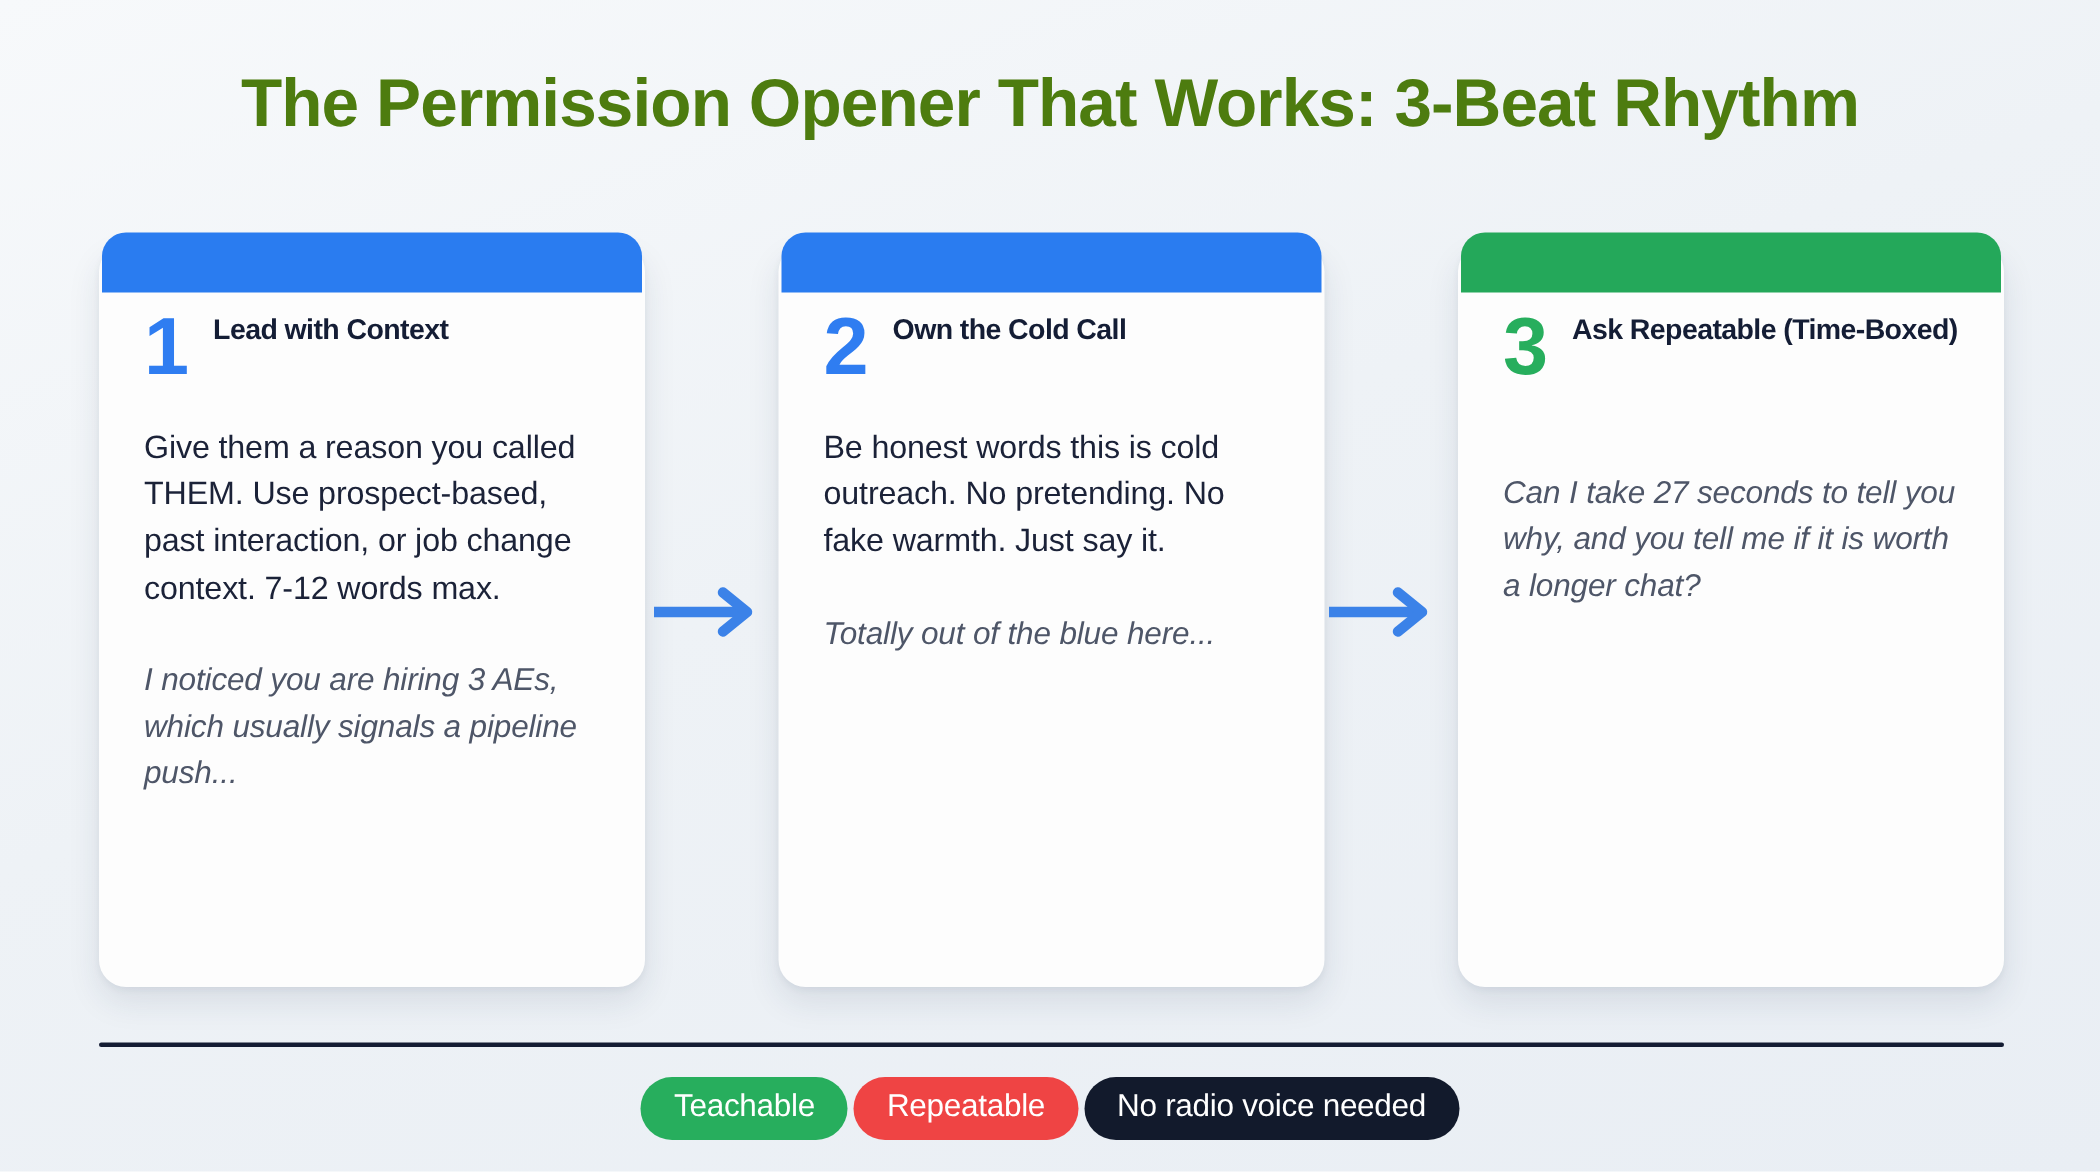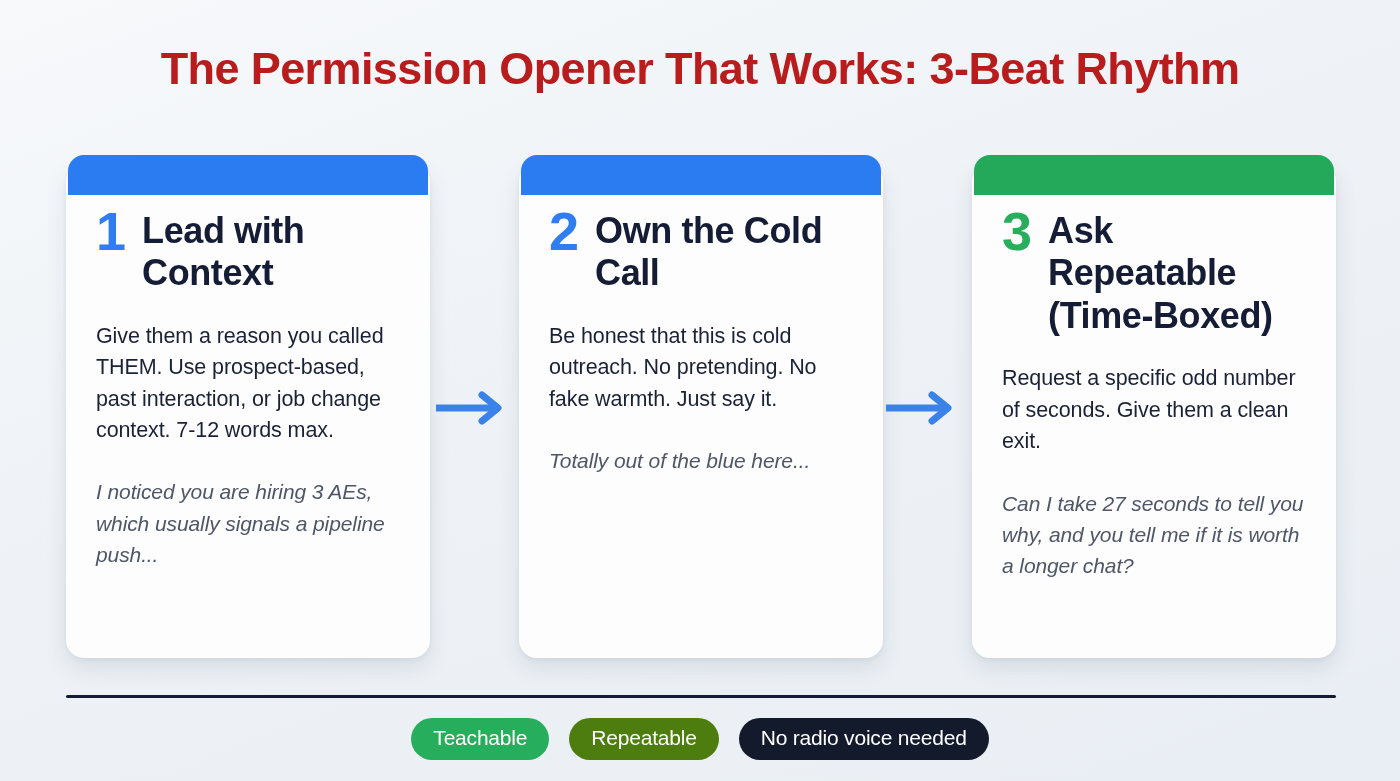--- a/index.html
+++ b/index.html
@@ -24,21 +24,21 @@
   
   .title {
     position: absolute;
     left: 0;
     right: 0;
     top: 44px;
     text-align: center;
     font-size: 45px;
     font-weight: bold;
     letter-spacing: -0.6px;
-    color: #b91c1c;
+    color: #4d7c0f;
     line-height: 1.1;
   }
 
   
   .cards {
     position: absolute;
     left: 66px;
     top: 163px;
     width: 1270px;
     height: 495px;
@@ -81,21 +81,21 @@
     margin-bottom: 26px;
   }
   .card-num {
     font-size: 54px;
     font-weight: bold;
     line-height: 0.92;
     letter-spacing: -2px;
     flex: none;
   }
   .card-title {
-    font-size: 36px;
+    font-size: 19px;
     font-weight: bold;
     color: #141d35;
     line-height: 1.18;
     letter-spacing: -0.4px;
     padding-top: 3px;
   }
   .card-body {
     font-size: 21.5px;
     color: #1b2238;
     line-height: 1.46;
@@ -134,21 +134,21 @@
 
   
   .pills {
     position: absolute;
     left: 0;
     right: 0;
     top: 718px;
     display: flex;
     justify-content: center;
     align-items: center;
-    gap: 20px;
+    gap: 4px;
   }
   .pill {
     font-size: 21px;
     color: #ffffff;
     border-radius: 999px;
     padding: 8px 22px 10px 22px;
     line-height: 1.15;
     white-space: nowrap;
     letter-spacing: -0.2px;
   }
@@ -174,33 +174,32 @@
       </div>
     </div>
 
     <div class="card">
       <div class="card-accent" style="background: rgb(42, 124, 240);"></div>
       <div class="card-inner">
         <div class="card-head">
           <div class="card-num" style="color: rgb(47, 125, 241);">2</div>
           <div class="card-title">Own the Cold Call</div>
         </div>
-        <div class="card-body">Be honest that this is cold outreach. No pretending. No fake warmth. Just say it.</div>
+        <div class="card-body">Be honest words this is cold outreach. No pretending. No fake warmth. Just say it.</div>
         <div class="card-quote">Totally out of the blue here...</div>
       </div>
     </div>
 
     <div class="card">
       <div class="card-accent" style="background: rgb(36, 168, 90);"></div>
       <div class="card-inner">
         <div class="card-head">
           <div class="card-num" style="color: rgb(39, 174, 93);">3</div>
           <div class="card-title">Ask Repeatable (Time-Boxed)</div>
         </div>
-        <div class="card-body">Request a specific odd number of seconds. Give them a clean exit.</div>
         <div class="card-quote">Can I take 27 seconds to tell you why, and you tell me if it is worth a longer chat?</div>
       </div>
     </div>
 
   </div>
 
   <div class="arrow a1">
     <svg width="76" height="40" viewBox="0 0 76 40" fill="none" xmlns="http://www.w3.org/2000/svg">
       <path d="M2 20 H60" stroke="#3b82e8" stroke-width="7" stroke-linecap="butt"></path>
       <path d="M48 7 L64 20 L48 33" stroke="#3b82e8" stroke-width="7" stroke-linecap="round" stroke-linejoin="round" fill="none"></path>
@@ -210,17 +209,17 @@
     <svg width="76" height="40" viewBox="0 0 76 40" fill="none" xmlns="http://www.w3.org/2000/svg">
       <path d="M2 20 H60" stroke="#3b82e8" stroke-width="7" stroke-linecap="butt"></path>
       <path d="M48 7 L64 20 L48 33" stroke="#3b82e8" stroke-width="7" stroke-linecap="round" stroke-linejoin="round" fill="none"></path>
     </svg>
   </div>
 
   <div class="divider"></div>
 
   <div class="pills">
     <div class="pill" style="background: rgb(39, 174, 93);">Teachable</div>
-    <div class="pill" style="background: #4d7c0f;">Repeatable</div>
+    <div class="pill" style="background: #ef4444;">Repeatable</div>
     <div class="pill" style="background: rgb(18, 26, 44); text-align: center;">No radio voice needed</div>
   </div>
 
 </div>
 
 </body></html>

